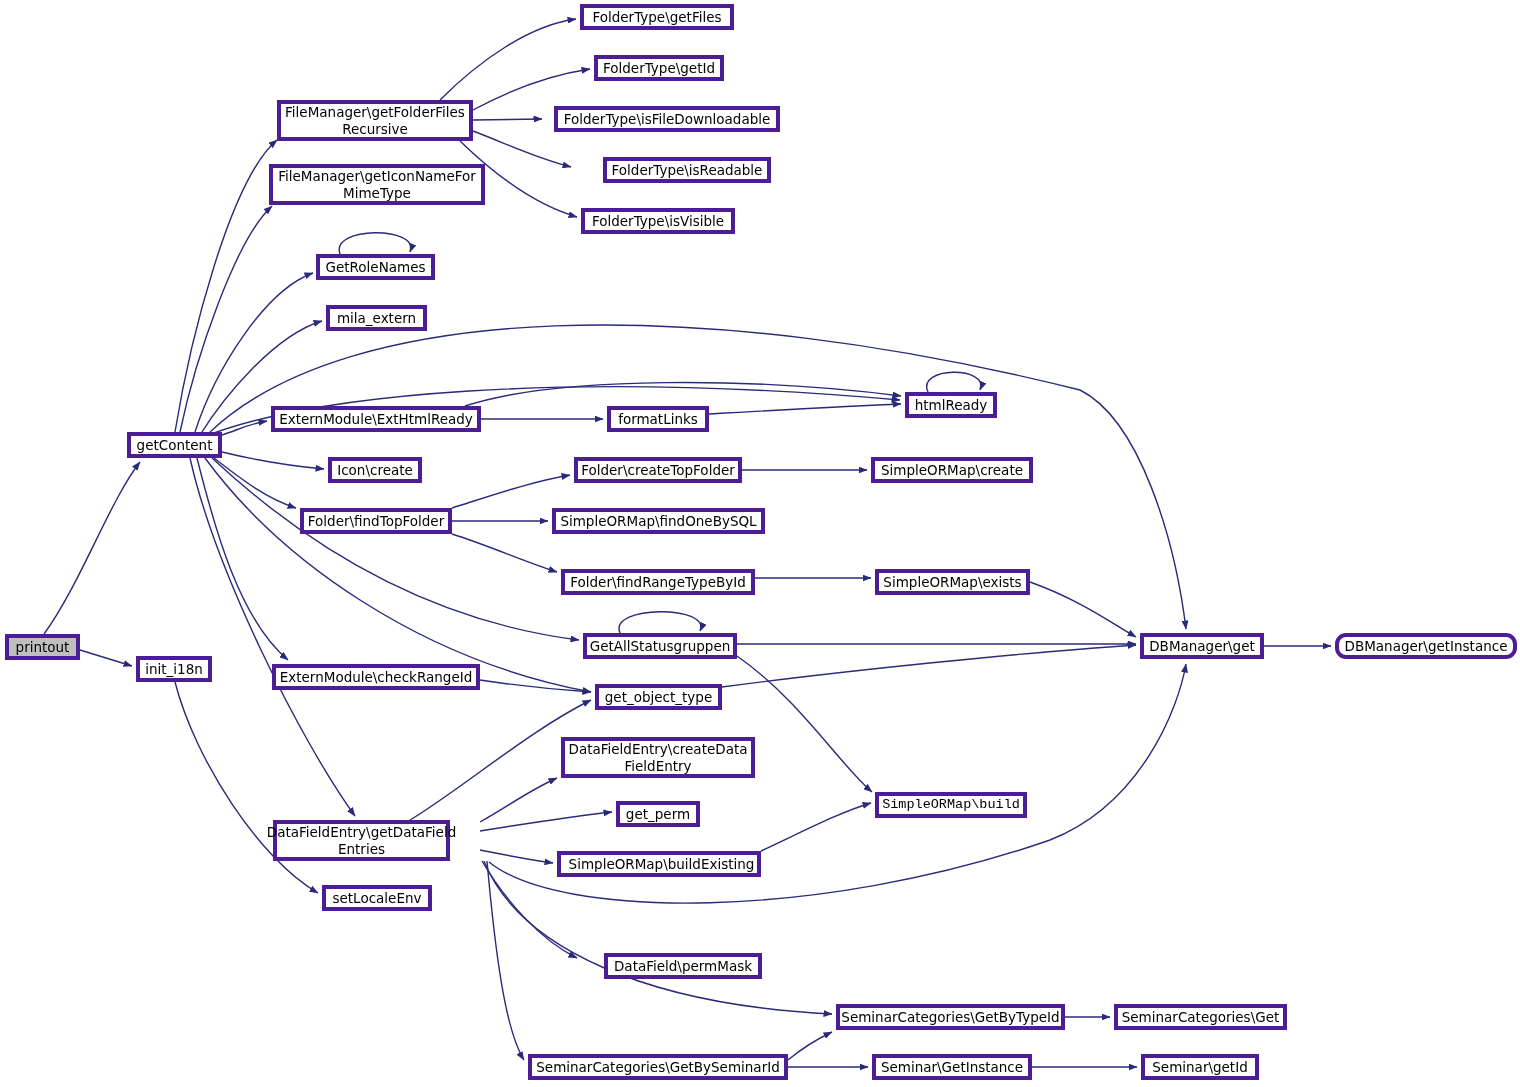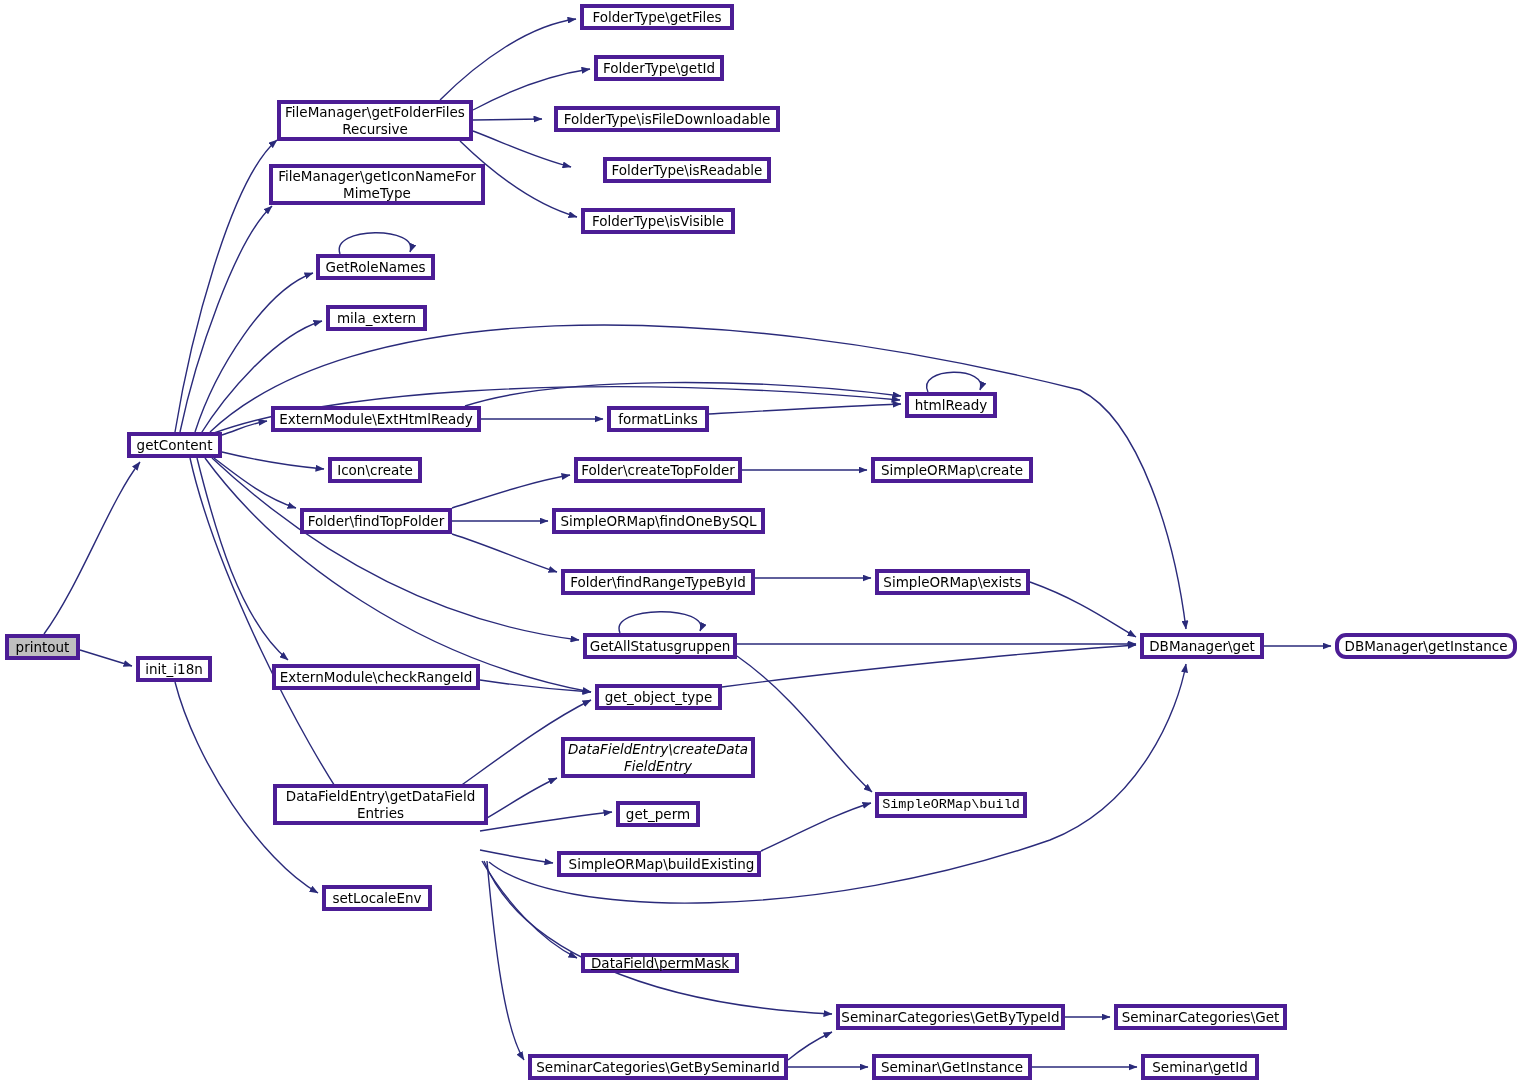--- a/index.html
+++ b/index.html
@@ -131,28 +131,28 @@
       <div class="node" style="left: 871px; top: 457px; width: 162px; height: 26px;">SimpleORMap\create</div>
       <div class="node" style="left: 300px; top: 508px; width: 152px; height: 26px;">Folder\findTopFolder</div>
       <div class="node" style="left: 552px; top: 508px; width: 213px; height: 26px;">SimpleORMap\findOneBySQL</div>
       <div class="node" style="left: 561px; top: 569px; width: 194px; height: 26px;">Folder\findRangeTypeById</div>
       <div class="node" style="left: 875px; top: 569px; width: 155px; height: 26px;">SimpleORMap\exists</div>
       <div class="node" style="left: 583px; top: 633px; width: 154px; height: 26px;">GetAllStatusgruppen</div>
       <div class="node" style="left: 1140px; top: 633px; width: 124px; height: 26px;">DBManager\get</div>
       <div class="node" style="left: 1335px; top: 633px; width: 182px; height: 26px; border-radius: 11px;">DBManager\getInstance</div>
       <div class="node" style="left: 272px; top: 664px; width: 208px; height: 26px;">ExternModule\checkRangeId</div>
       <div class="node" style="left: 595px; top: 684px; width: 127px; height: 26px;">get_object_type</div>
-      <div class="node" style="left: 561px; top: 737px; width: 194px; height: 41px; font-style: italic;">DataFieldEntry\createData
+      <div class="node" style="left: 561px; top: 737px; width: 194px; height: 41px;">DataFieldEntry\createData
 FieldEntry</div>
       <div class="node" style="left: 616px; top: 801px; width: 84px; height: 26px;">get_perm</div>
       <div class="node" style="left: 875px; top: 792px; width: 152px; height: 26px; font-family: Liberation Mono, monospace;">SimpleORMap\build</div>
-      <div class="node" style="left: 273px; top: 784px; width: 215px; height: 41px;">DataFieldEntry\getDataField
+      <div class="node" style="left: 273px; top: 820px; width: 177px; height: 41px;">DataFieldEntry\getDataField
 Entries</div>
       <div class="node" style="left: 557px; top: 851px; width: 204px; height: 26px; padding-left: 9px;">SimpleORMap\buildExisting</div>
       <div class="node" style="left: 322px; top: 885px; width: 110px; height: 26px;">setLocaleEnv</div>
-      <div class="node" style="left: 581px; top: 953px; width: 158px; height: 20px; text-decoration: underline;">DataField\permMask</div>
+      <div class="node" style="left: 604px; top: 953px; width: 158px; height: 26px;">DataField\permMask</div>
       <div class="node" style="left: 836px; top: 1004px; width: 229px; height: 26px;">SeminarCategories\GetByTypeId</div>
       <div class="node" style="left: 1114px; top: 1004px; width: 173px; height: 26px;">SeminarCategories\Get</div>
       <div class="node" style="left: 528px; top: 1054px; width: 260px; height: 26px;">SeminarCategories\GetBySeminarId</div>
       <div class="node" style="left: 872px; top: 1054px; width: 160px; height: 26px;">Seminar\GetInstance</div>
       <div class="node" style="left: 1141px; top: 1054px; width: 118px; height: 26px;">Seminar\getId</div>
     </div>
 </div>
 
 </body></html>

